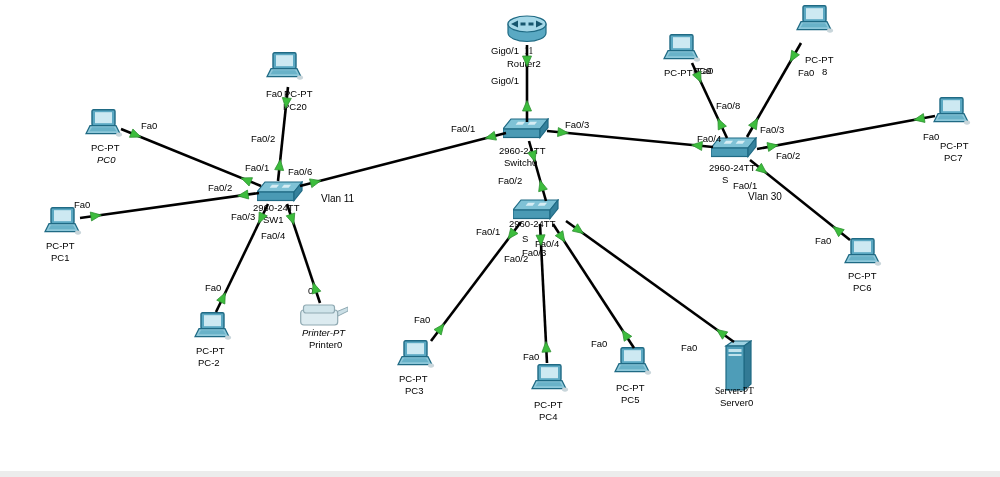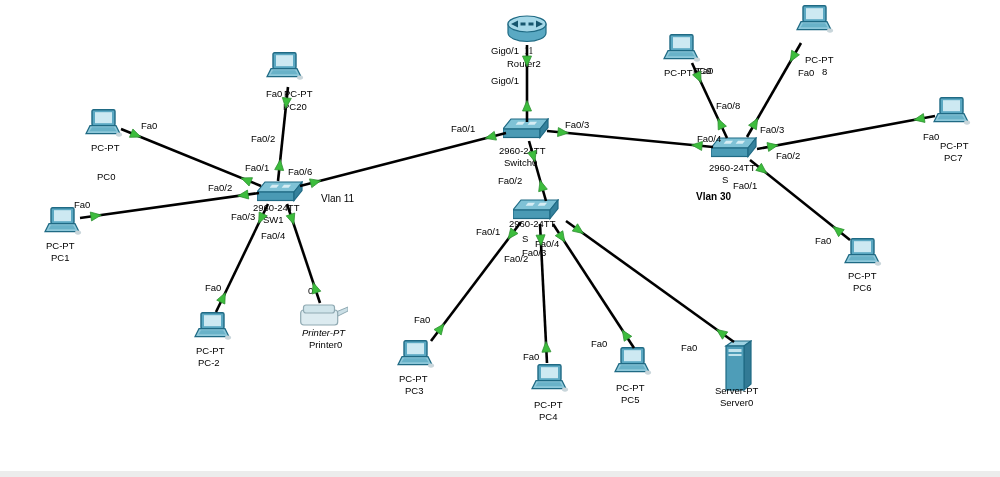--- a/index.html
+++ b/index.html
@@ -207,21 +207,21 @@
     <div class="lbl" style="left: 245px; top: 163px;">Fa0/1</div>
     <div class="lbl" style="left: 288px; top: 167px; text-align: center;">Fa0/6</div>
     <div class="lbl" style="left: 208px; top: 183px;">Fa0/2</div>
     <div class="lbl" style="left: 253px; top: 203px;">2960-24TT</div>
     <div class="lbl vlan" style="left: 321px; top: 194px;">Vlan 11</div>
     <div class="lbl" style="left: 263px; top: 215px;">SW1</div>
     <div class="lbl" style="left: 231px; top: 212px;">Fa0/3</div>
     <div class="lbl" style="left: 261px; top: 231px;">Fa0/4</div>
     <div class="lbl" style="left: 141px; top: 121px;">Fa0</div>
     <div class="lbl" style="left: 91px; top: 143px;">PC-PT</div>
-    <div class="lbl" style="left: 97px; top: 172px;">PC0</div>
+    <div class="lbl" style="left: 97px; top: 155px; font-style: italic;">PC0</div>
     <div class="lbl" style="left: 74px; top: 200px;">Fa0</div>
     <div class="lbl" style="left: 46px; top: 241px;">PC-PT</div>
     <div class="lbl" style="left: 51px; top: 253px;">PC1</div>
     <div class="lbl" style="left: 205px; top: 283px;">Fa0</div>
     <div class="lbl" style="left: 196px; top: 346px;">PC-PT</div>
     <div class="lbl" style="left: 198px; top: 358px;">PC-2</div>
     <div class="lbl" style="left: 308px; top: 286px;">0</div>
     <div class="lbl" style="left: 302px; top: 328px; font-style: italic;">Printer-PT</div>
     <div class="lbl" style="left: 309px; top: 340px;">Printer0</div>
     <div class="lbl" style="left: 266px; top: 89px;">Fa0</div>
@@ -230,21 +230,21 @@
     <div class="lbl" style="left: 414px; top: 315px;">Fa0</div>
     <div class="lbl" style="left: 399px; top: 374px;">PC-PT</div>
     <div class="lbl" style="left: 405px; top: 386px;">PC3</div>
     <div class="lbl" style="left: 523px; top: 352px;">Fa0</div>
     <div class="lbl" style="left: 534px; top: 400px;">PC-PT</div>
     <div class="lbl" style="left: 539px; top: 412px;">PC4</div>
     <div class="lbl" style="left: 591px; top: 339px;">Fa0</div>
     <div class="lbl" style="left: 616px; top: 383px;">PC-PT</div>
     <div class="lbl" style="left: 621px; top: 395px;">PC5</div>
     <div class="lbl" style="left: 681px; top: 343px;">Fa0</div>
-    <div class="lbl" style="left: 715px; top: 386px;">Server-PT</div>
+    <div class="lbl" style="left: 715px; top: 386px; font-family: Liberation Serif, serif;">Server-PT</div>
     <div class="lbl" style="left: 720px; top: 398px;">Server0</div>
     <div class="lbl" style="left: 815px; top: 236px;">Fa0</div>
     <div class="lbl" style="left: 848px; top: 271px;">PC-PT</div>
     <div class="lbl" style="left: 853px; top: 283px;">PC6</div>
     <div class="lbl" style="left: 923px; top: 132px;">Fa0</div>
     <div class="lbl" style="left: 940px; top: 141px;">PC-PT</div>
     <div class="lbl" style="left: 944px; top: 153px;">PC7</div>
     <div class="lbl" style="left: 805px; top: 55px;">PC-PT</div>
     <div class="lbl" style="left: 798px; top: 68px;">Fa0</div>
     <div class="lbl" style="left: 822px; top: 67px;">8</div>
@@ -257,14 +257,14 @@
     <div class="lbl" style="left: 535px; top: 239px;">Fa0/4</div>
     <div class="lbl" style="left: 522px; top: 248px;">Fa0/3</div>
     <div class="lbl" style="left: 504px; top: 254px;">Fa0/2</div>
     <div class="lbl" style="left: 716px; top: 101px;">Fa0/8</div>
     <div class="lbl" style="left: 760px; top: 125px;">Fa0/3</div>
     <div class="lbl" style="left: 697px; top: 134px;">Fa0/4</div>
     <div class="lbl" style="left: 776px; top: 151px;">Fa0/2</div>
     <div class="lbl" style="left: 709px; top: 163px;">2960-24TT</div>
     <div class="lbl" style="left: 722px; top: 175px;">S</div>
     <div class="lbl" style="left: 733px; top: 181px;">Fa0/1</div>
-    <div class="lbl vlan" style="left: 696px; top: 192px; font-weight: bold;">Vlan 30</div>
+    <div class="lbl vlan" style="left: 748px; top: 192px;">Vlan 30</div>
   </div>
 
 </body></html>

